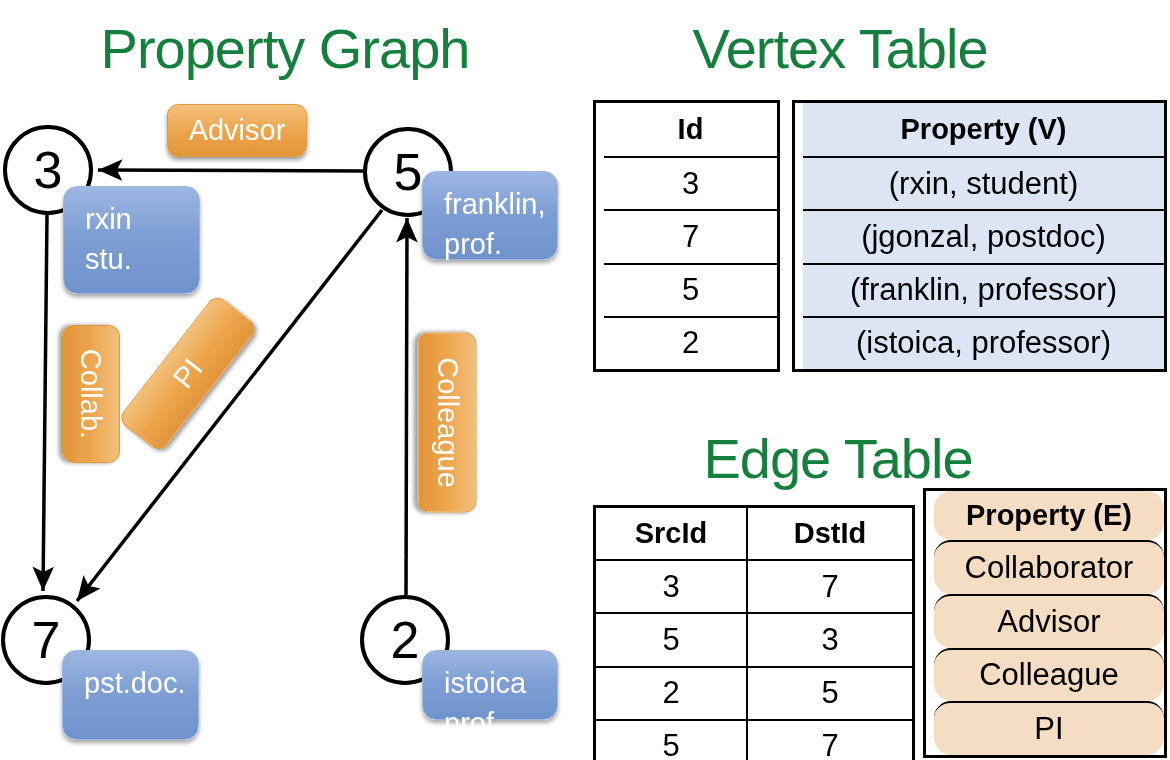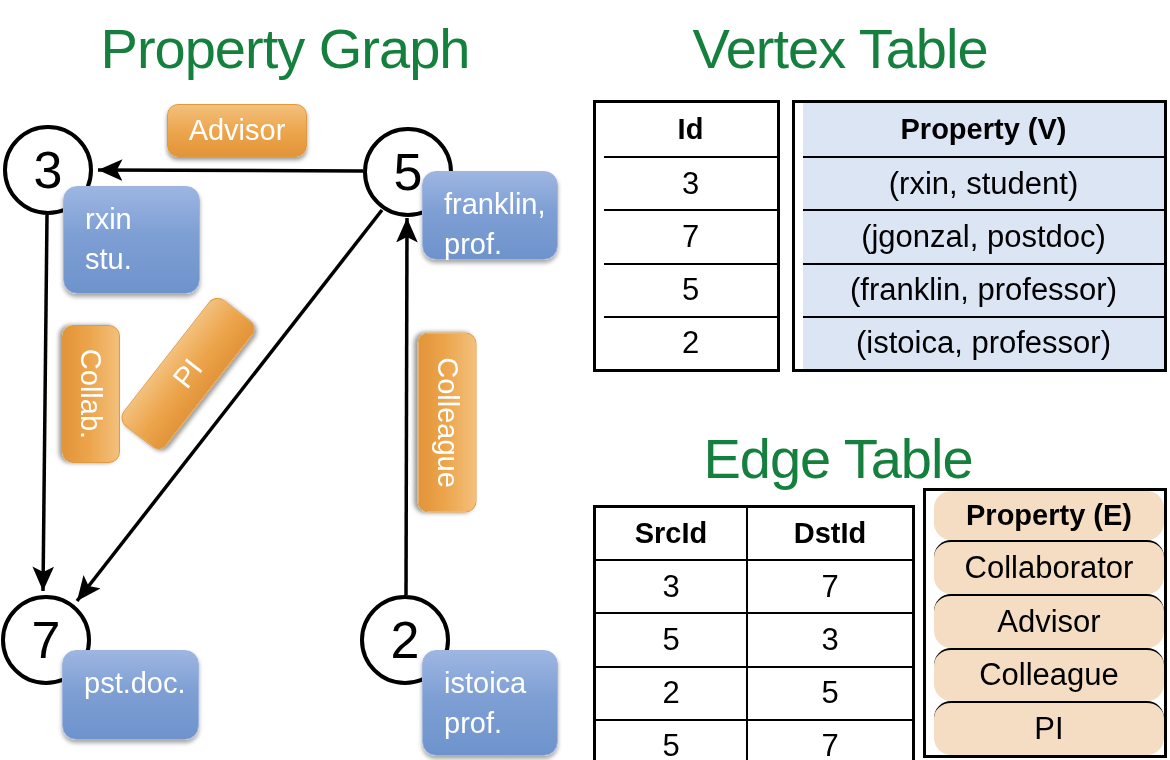--- a/index.html
+++ b/index.html
@@ -78,21 +78,21 @@
   <div>rxin</div>
   <div>stu.</div>
 </div>
 <div class="vbox" style="left:422px;top:171px;width:136px;height:89px;">
   <div>franklin,</div>
   <div>prof.</div>
 </div>
 <div class="vbox" style="left:62px;top:650px;width:137px;height:90px;">
   <div>pst.doc.</div>
 </div>
-<div class="vbox" style="left:422px;top:650px;width:136px;height:106px;">
+<div class="vbox" style="left:422px;top:650px;width:136px;height:70px;">
   <div>istoica</div>
   <div>prof.</div>
 </div>
 
 <div class="ebox" style="left:167px;top:104px;width:140px;height:53px;">
   <span>Advisor</span>
 </div>
 <div class="ebox" style="left:22px;top:365px;width:138px;height:58px;transform:rotate(90deg);">
   <span>Collab.</span>
 </div>

